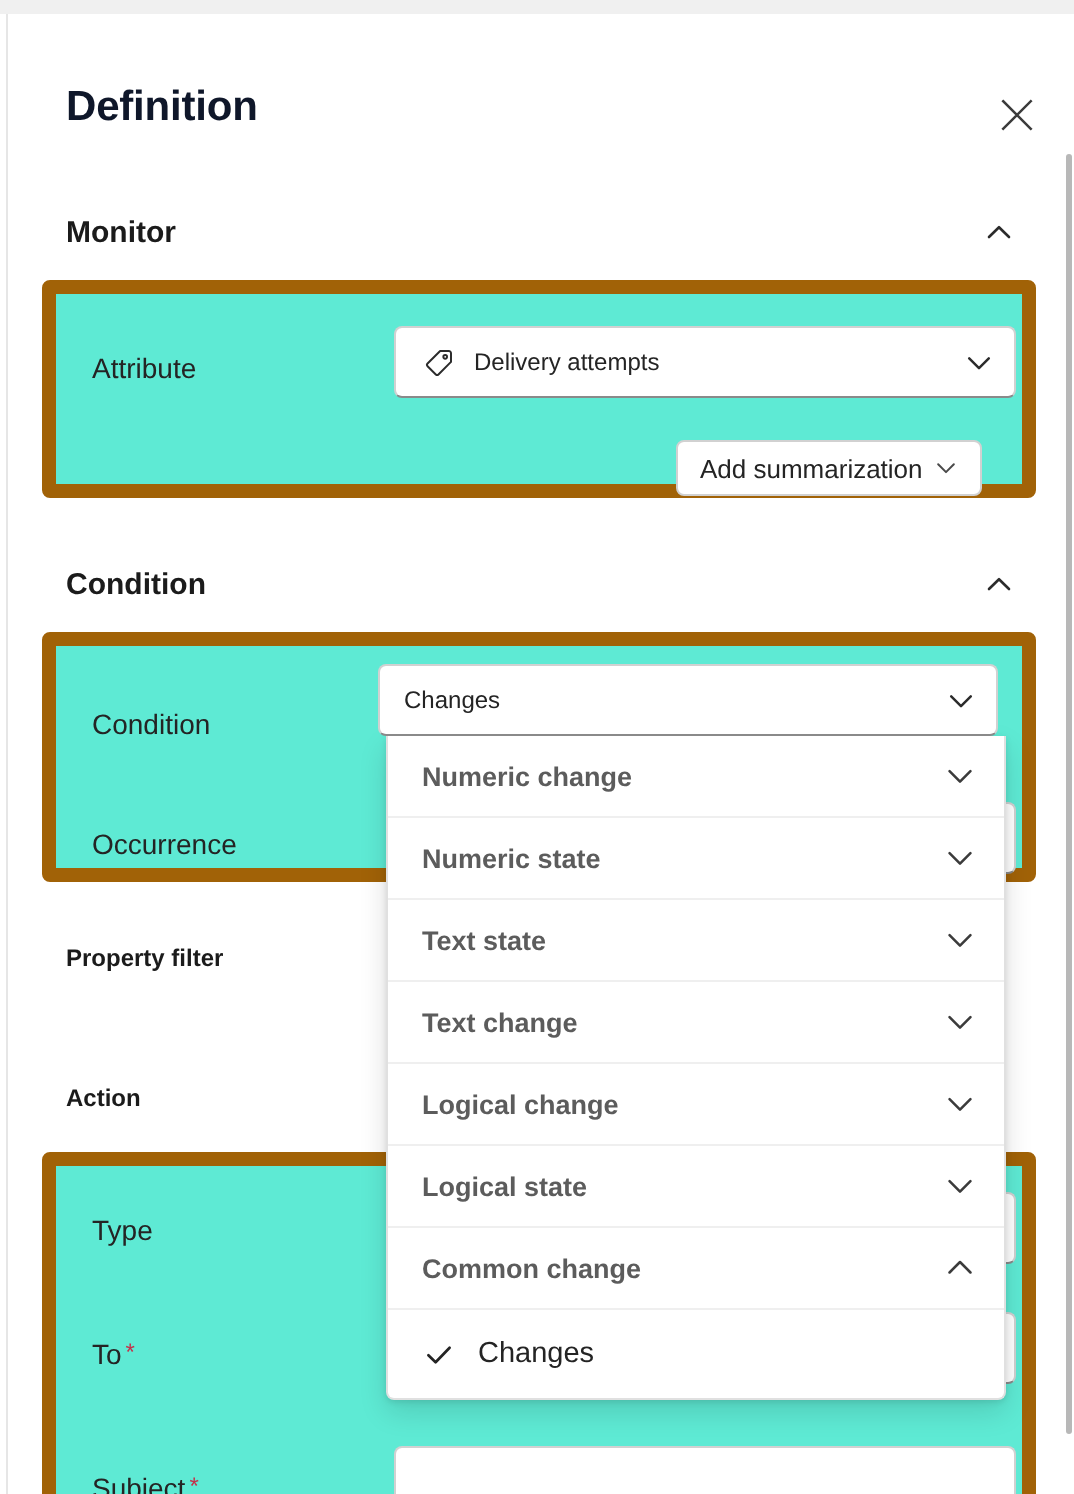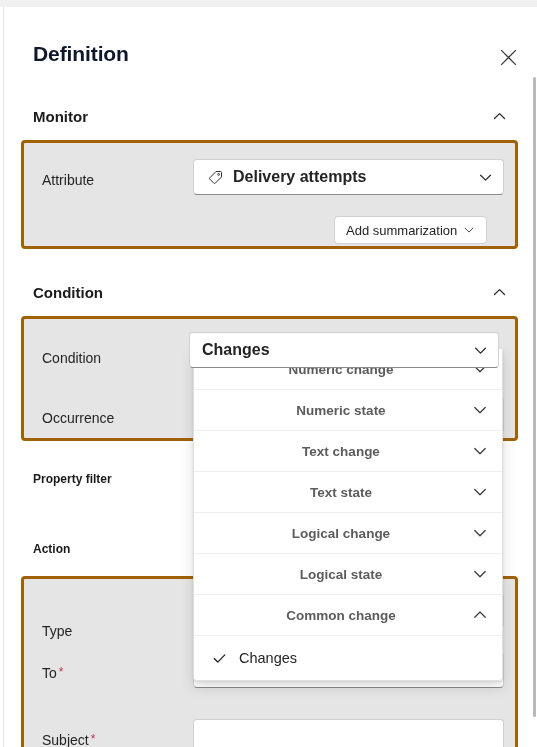--- a/index.html
+++ b/index.html
@@ -96,22 +96,22 @@
     font-size: 12px;
     font-weight: 700;
     color: #1b1b1b;
   }
 
   
   .card {
     position: absolute;
     left: 17px;
     width: 497px;
-    background: #e5e5e5;
-    border: 3px solid #a16207;
+    background: #5eead4;
+    border: 7px solid #a16207;
     border-radius: 4px;
   }
 
   .row-label {
     position: absolute;
     font-size: 14px;
     color: #242424;
     line-height: 1;
   }
   .req-star {
@@ -134,25 +134,24 @@
     cursor: pointer;
   }
   .combo .tag-ico {
     width: 18px; height: 18px;
     flex: 0 0 18px;
     margin-right: 9px;
     display: flex; align-items: center; justify-content: center;
   }
   .combo .val {
     flex: 1 1 auto;
-    font-size: 16px;
+    font-size: 12px;
     color: #242424;
     white-space: nowrap;
     overflow: hidden;
-    font-weight: bold;
   }
   .combo .chev {
     flex: 0 0 18px;
     width: 18px; height: 18px;
     display: flex; align-items: center; justify-content: center;
   }
 
   
   .btn {
     position: absolute;
@@ -168,30 +167,29 @@
     justify-content: center;
     gap: 6px;
     padding: 0 11px;
     cursor: pointer;
     white-space: nowrap;
   }
 
   
   .dropdown {
     position: absolute;
-    left: 189px; top: 342px;
+    left: 189px; top: 361px;
     width: 310px;
     background: #ffffff;
     border: 1px solid #e0e0e0;
     border-top: none;
     border-radius: 0 0 4px 4px;
     box-shadow: 0 6px 14px rgba(0,0,0,0.13), 0 1px 3px rgba(0,0,0,0.10);
     overflow: hidden;
     z-index: 40;
-    text-align: center;
   }
   .dd-item {
     position: relative;
     height: 41px;
     display: flex;
     align-items: center;
     padding: 0 13px 0 17px;
     border-bottom: 1px solid #efefef;
     cursor: pointer;
   }
@@ -344,21 +342,21 @@
         </svg>
       </span>
     </div>
 
     <div class="heading-static" style="top:465px;">Property filter</div>
 
     <div class="heading-static" style="top:535px;">Action</div>
 
     <div class="card" style="top:569px; height:180px;">
 
-      <div class="row-label" style="left:18px; top:45px;">Type</div>
+      <div class="row-label" style="left:18px; top:25px;">Type</div>
 
       <div class="row-label" style="left:18px; top:87px;">
         <span>To</span><span class="req-star">*</span>
       </div>
 
       <div class="row-label" style="left:18px; top:154px;">
         <span>Subject</span><span class="req-star">*</span>
       </div>
 
       <div class="combo" style="left:169px; top:13px; width:311px; height:36px;">
@@ -386,30 +384,30 @@
       <div class="dd-item">
         <span class="dd-label">Numeric state</span>
         <span class="chev">
           <svg width="16" height="16" viewBox="0 0 15 15">
             <path d="M2.6 5.2 L7.5 10.1 L12.4 5.2" stroke="#3b3b3b" stroke-width="1.2" fill="none" stroke-linecap="round" stroke-linejoin="round"></path>
           </svg>
         </span>
       </div>
 
       <div class="dd-item">
+        <span class="dd-label">Text state</span>
+        <span class="chev">
+          <svg width="16" height="16" viewBox="0 0 15 15">
+            <path d="M2.6 5.2 L7.5 10.1 L12.4 5.2" stroke="#3b3b3b" stroke-width="1.2" fill="none" stroke-linecap="round" stroke-linejoin="round"></path>
+          </svg>
+        </span>
+      </div>
+
+      <div class="dd-item">
         <span class="dd-label">Text change</span>
-        <span class="chev">
-          <svg width="16" height="16" viewBox="0 0 15 15">
-            <path d="M2.6 5.2 L7.5 10.1 L12.4 5.2" stroke="#3b3b3b" stroke-width="1.2" fill="none" stroke-linecap="round" stroke-linejoin="round"></path>
-          </svg>
-        </span>
-      </div>
-
-      <div class="dd-item">
-        <span class="dd-label">Text state</span>
         <span class="chev">
           <svg width="16" height="16" viewBox="0 0 15 15">
             <path d="M2.6 5.2 L7.5 10.1 L12.4 5.2" stroke="#3b3b3b" stroke-width="1.2" fill="none" stroke-linecap="round" stroke-linejoin="round"></path>
           </svg>
         </span>
       </div>
 
       <div class="dd-item">
         <span class="dd-label">Logical change</span>
         <span class="chev">

